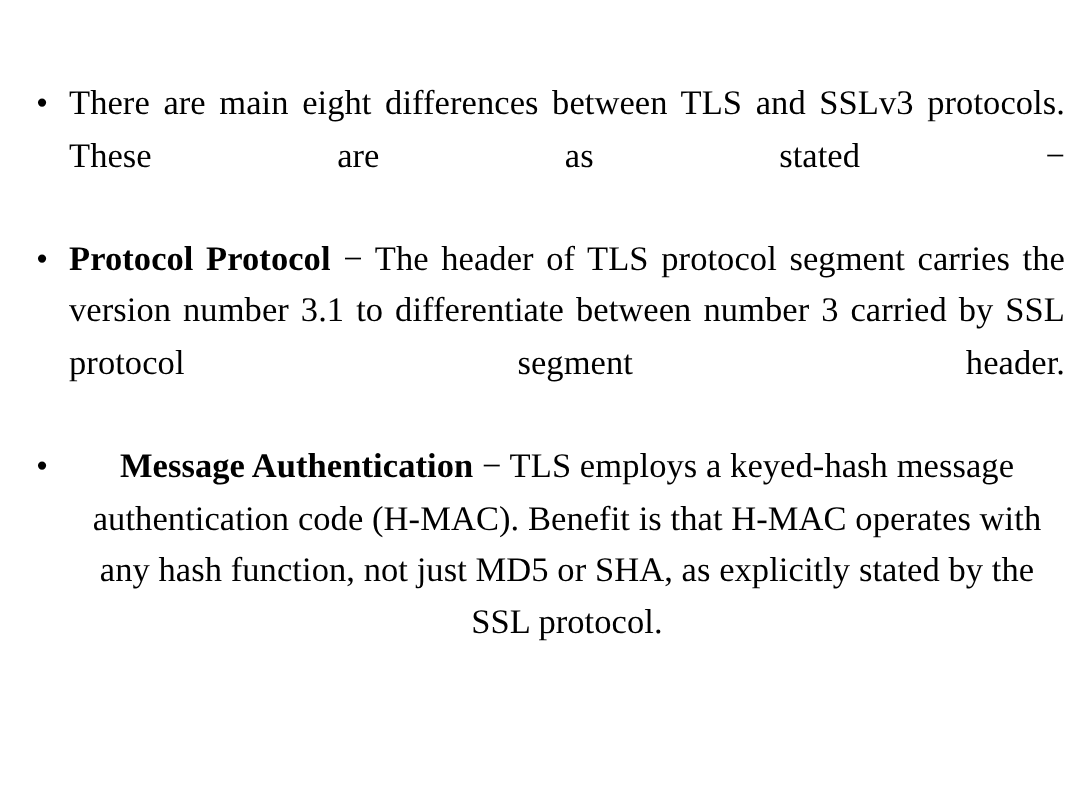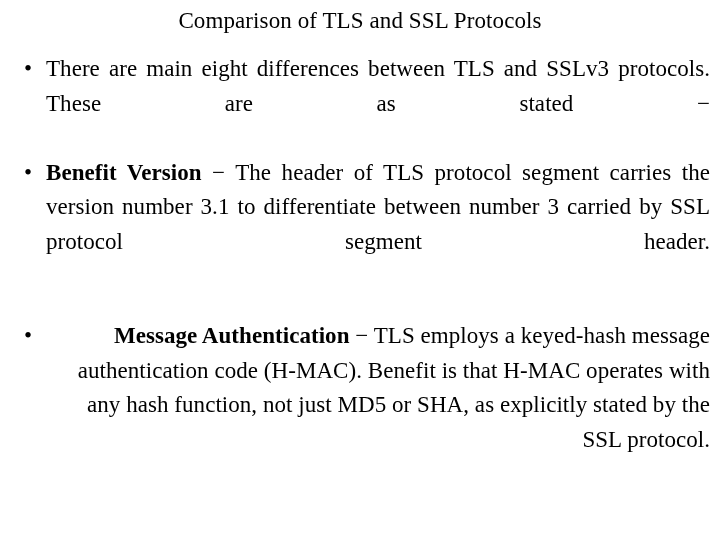--- a/index.html
+++ b/index.html
@@ -74,52 +74,50 @@
 
   
   .bullet-body::after {
     content: "";
     display: inline-block;
     width: 100%;
     height: 0;
   }
 
   .bullet-body.no-justify {
-    text-align: right;
-    margin-top: 25px;
+    text-align: center;
   }
   .bullet-body.no-justify::after {
     content: none;
   }
 
   .lead {
     font-weight: bold;
   }
 
   .dash {
     font-weight: normal;
   }
 </style>
 </head>
 <body style="background: rgb(255, 255, 255); color: rgb(0, 0, 0);">
 
 <div class="slide">
 
-  <div class="slide-title">Comparison of TLS and SSL Protocols</div>
 
   <div class="body-block">
 
     <div class="bullet-item">
       <span class="bullet-marker">•</span>
       <span class="bullet-body">There are main eight differences between TLS and SSLv3 protocols. These are as stated −</span>
     </div>
 
     <div class="bullet-item">
       <span class="bullet-marker">•</span>
-      <span class="bullet-body"><span class="lead">Benefit Version</span><span class="dash"> − </span><span>The header of TLS protocol segment carries the version number 3.1 to differentiate between number 3 carried by SSL protocol segment header.</span></span>
+      <span class="bullet-body"><span class="lead">Protocol Protocol</span><span class="dash"> − </span><span>The header of TLS protocol segment carries the version number 3.1 to differentiate between number 3 carried by SSL protocol segment header.</span></span>
     </div>
 
     <div class="bullet-item">
       <span class="bullet-marker">•</span>
       <span class="bullet-body no-justify"><span class="lead">Message Authentication</span><span class="dash"> − </span><span>TLS employs a keyed-hash message authentication code (H-MAC). Benefit is that H-MAC operates with any hash function, not just MD5 or SHA, as explicitly stated by the SSL protocol.</span></span>
     </div>
 
   </div>
 </div>
 

